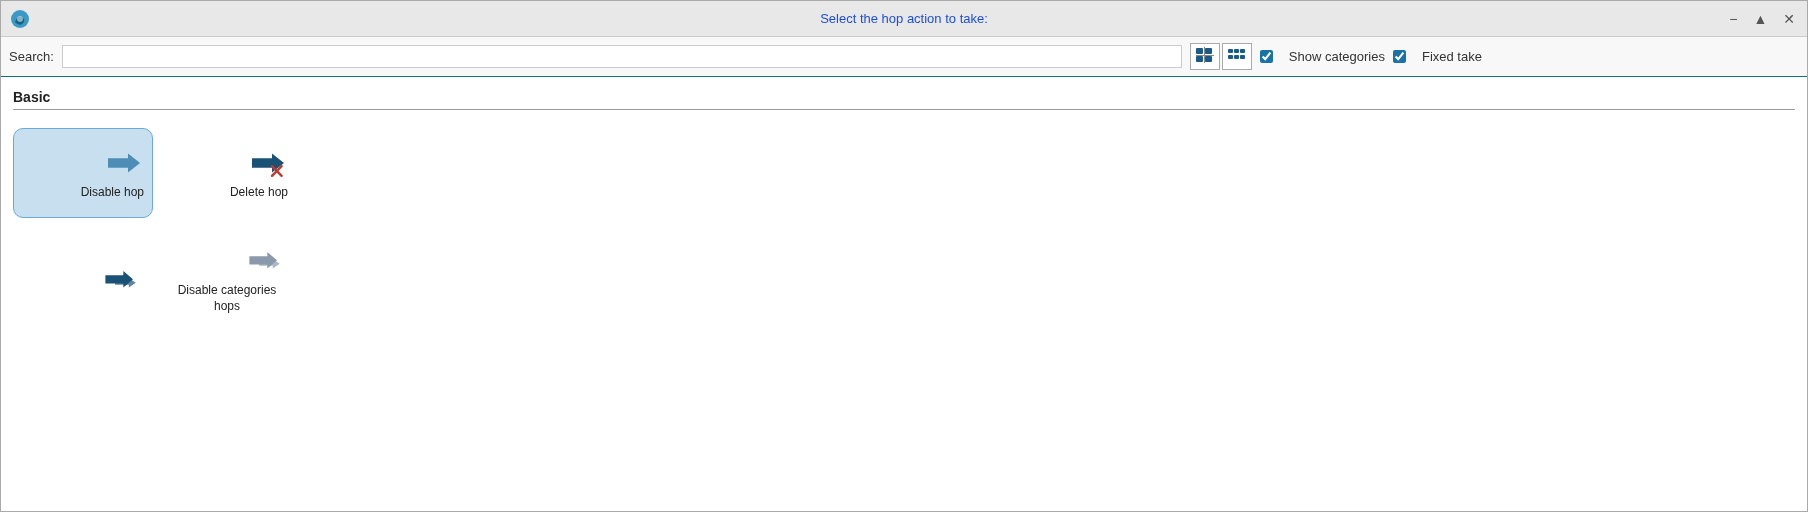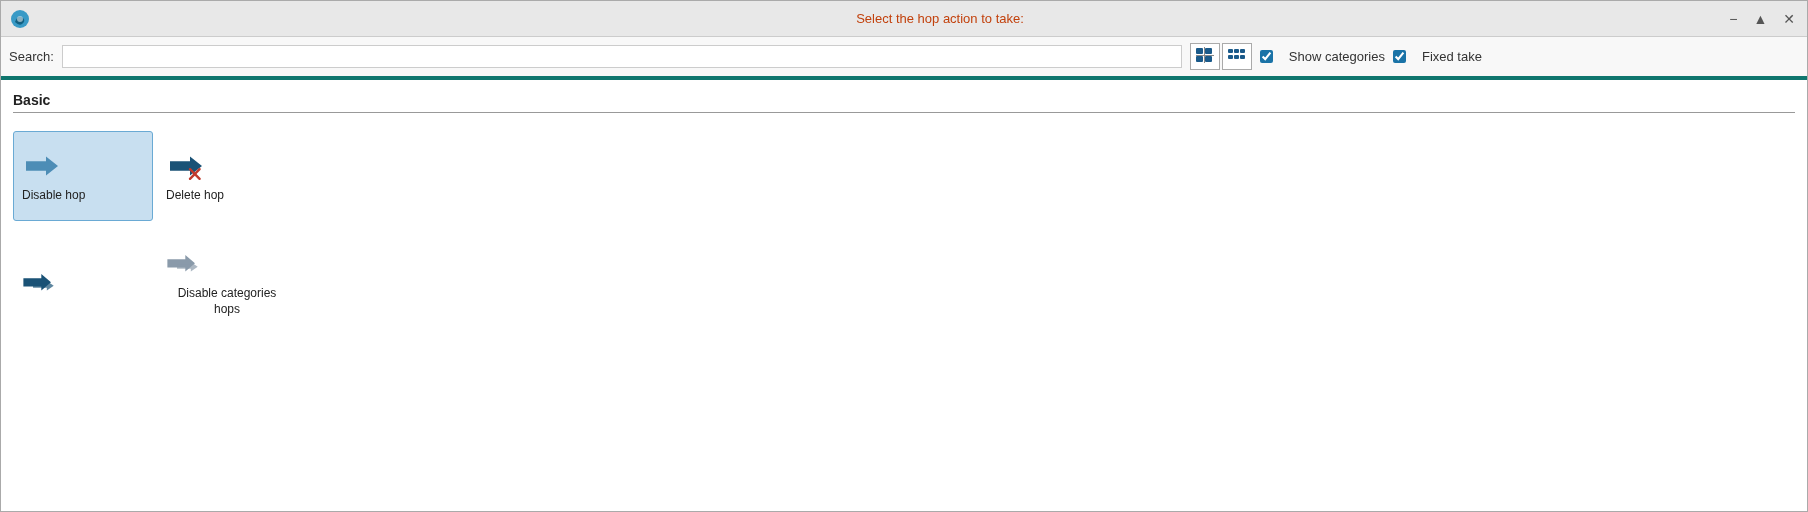--- a/index.html
+++ b/index.html
@@ -38,27 +38,26 @@
       gap: 6px;
     }
 
     .titlebar-logo {
       width: 22px;
       height: 22px;
     }
 
     .titlebar-title {
       font-size: 13px;
-      color: #c2410c;
+      color: #1d4ed8;
       flex: 1;
       text-align: left;
       position: absolute;
       left: 50%;
       transform: translateX(-50%);
-      margin-left: 36px;
     }
 
     .titlebar-controls {
       display: flex;
       align-items: center;
       gap: 8px;
     }
 
     .titlebar-btn {
       background: none;
@@ -66,21 +65,21 @@
       cursor: pointer;
       font-size: 14px;
       color: #555;
       padding: 2px 4px;
     }
 
     .toolbar {
       display: flex;
       align-items: center;
       padding: 6px 8px;
-      border-bottom: 4px solid #0f766e;
+      border-bottom: 1px solid #0f766e;
       background: #f8f8f8;
       gap: 8px;
       flex-shrink: 0;
     }
 
     .search-label {
       font-size: 13px;
       color: #333;
     }
 
@@ -159,28 +158,28 @@
     .items-grid {
       display: flex;
       flex-wrap: wrap;
       gap: 4px;
       margin-bottom: 16px;
     }
 
     .item-card {
       display: flex;
       flex-direction: column;
-      align-items: flex-start;
+      align-items: flex-end;
       justify-content: center;
       width: 140px;
       min-height: 90px;
       padding: 10px 8px 8px;
       border: 1px solid transparent;
       cursor: pointer;
-      border-radius: 3px;
+      border-radius: 10px;
       background: transparent;
       gap: 6px;
     }
 
     .item-card.selected {
       background: #c8dff0;
       border-color: #6aaad4;
     }
 
     .item-label {

